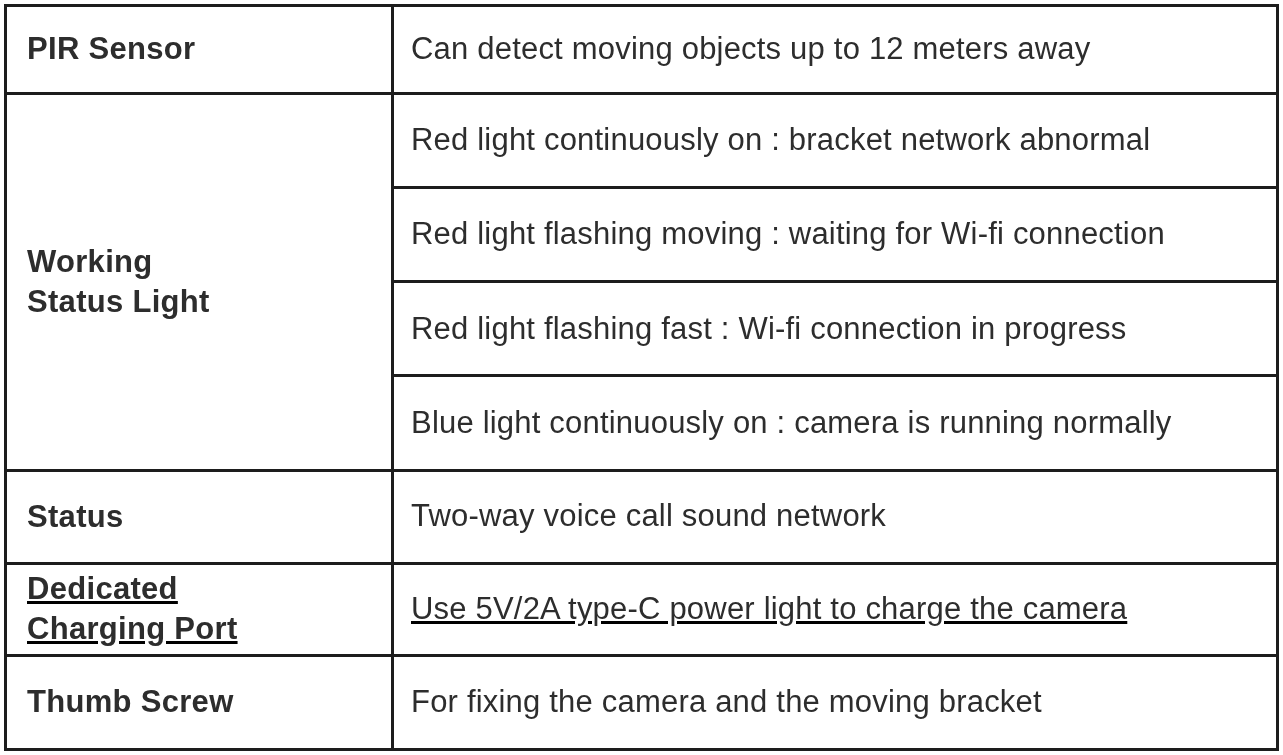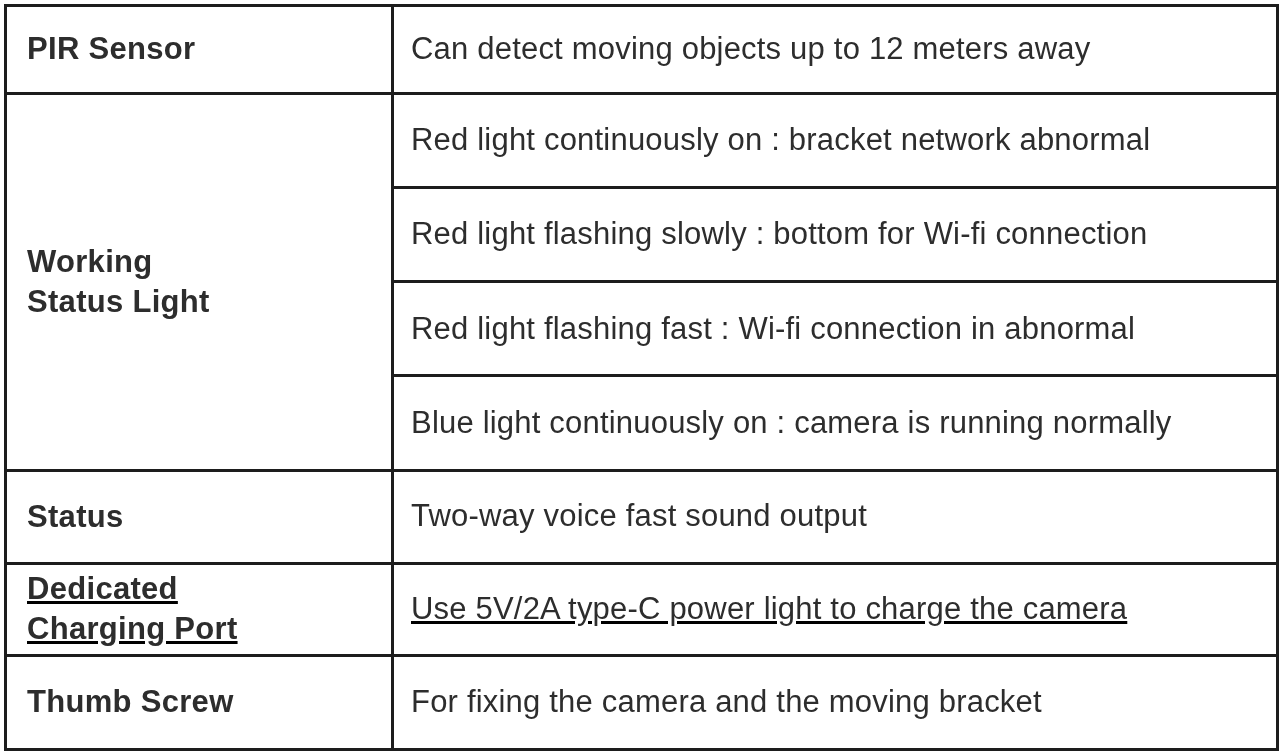--- a/index.html
+++ b/index.html
@@ -61,31 +61,31 @@
     <tr class="row-pir">
       <td class="label-cell">PIR Sensor</td>
       <td class="desc-cell">Can detect moving objects up to 12 meters away</td>
     </tr>
     <tr class="row-sub">
       <td class="label-cell" rowspan="4">Working
 Status Light</td>
       <td class="desc-cell">Red light continuously on : bracket network abnormal</td>
     </tr>
     <tr class="row-sub">
-      <td class="desc-cell">Red light flashing slowly : bottom for Wi-fi connection</td>
+      <td class="desc-cell">Red light flashing moving : waiting for Wi-fi connection</td>
     </tr>
     <tr class="row-sub">
-      <td class="desc-cell">Red light flashing fast : Wi-fi connection in abnormal</td>
+      <td class="desc-cell">Red light flashing fast : Wi-fi connection in progress</td>
     </tr>
     <tr class="row-sub">
       <td class="desc-cell">Blue light continuously on : camera is running normally</td>
     </tr>
     <tr class="row-speaker">
       <td class="label-cell">Status</td>
-      <td class="desc-cell">Two-way voice fast sound output</td>
+      <td class="desc-cell">Two-way voice call sound network</td>
     </tr>
     <tr class="row-charging">
       <td class="label-cell">Dedicated
 Charging Port</td>
       <td class="desc-cell">Use 5V/2A type-C power light to charge the camera</td>
     </tr>
     <tr class="row-thumb">
       <td class="label-cell">Thumb Screw</td>
       <td class="desc-cell">For fixing the camera and the moving bracket</td>
     </tr>

